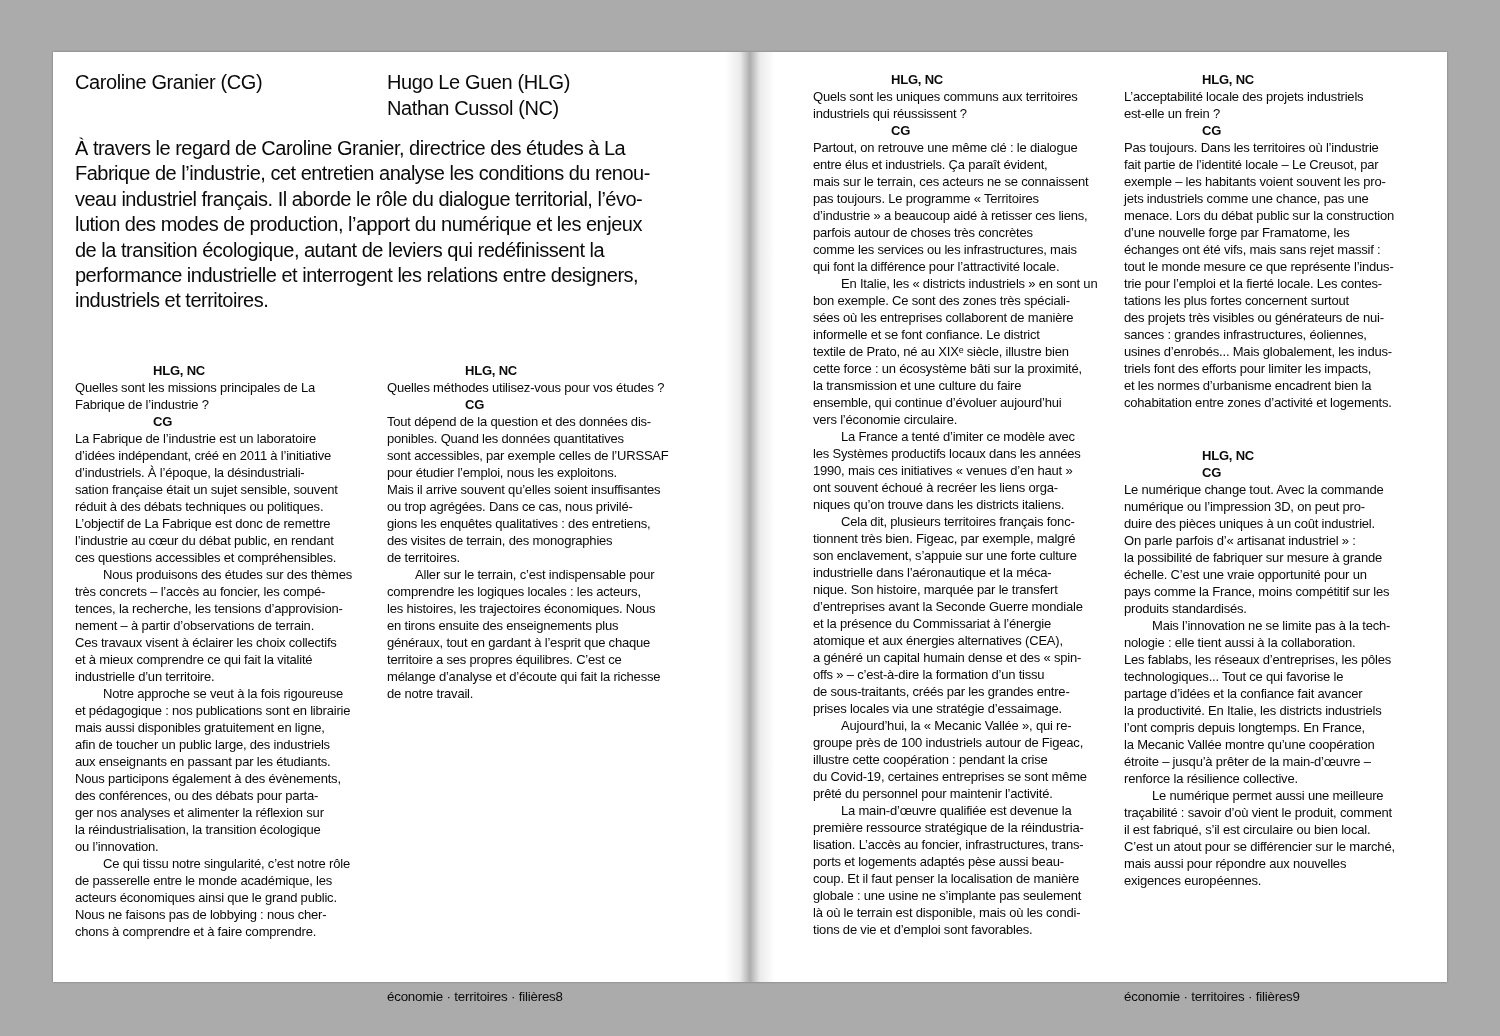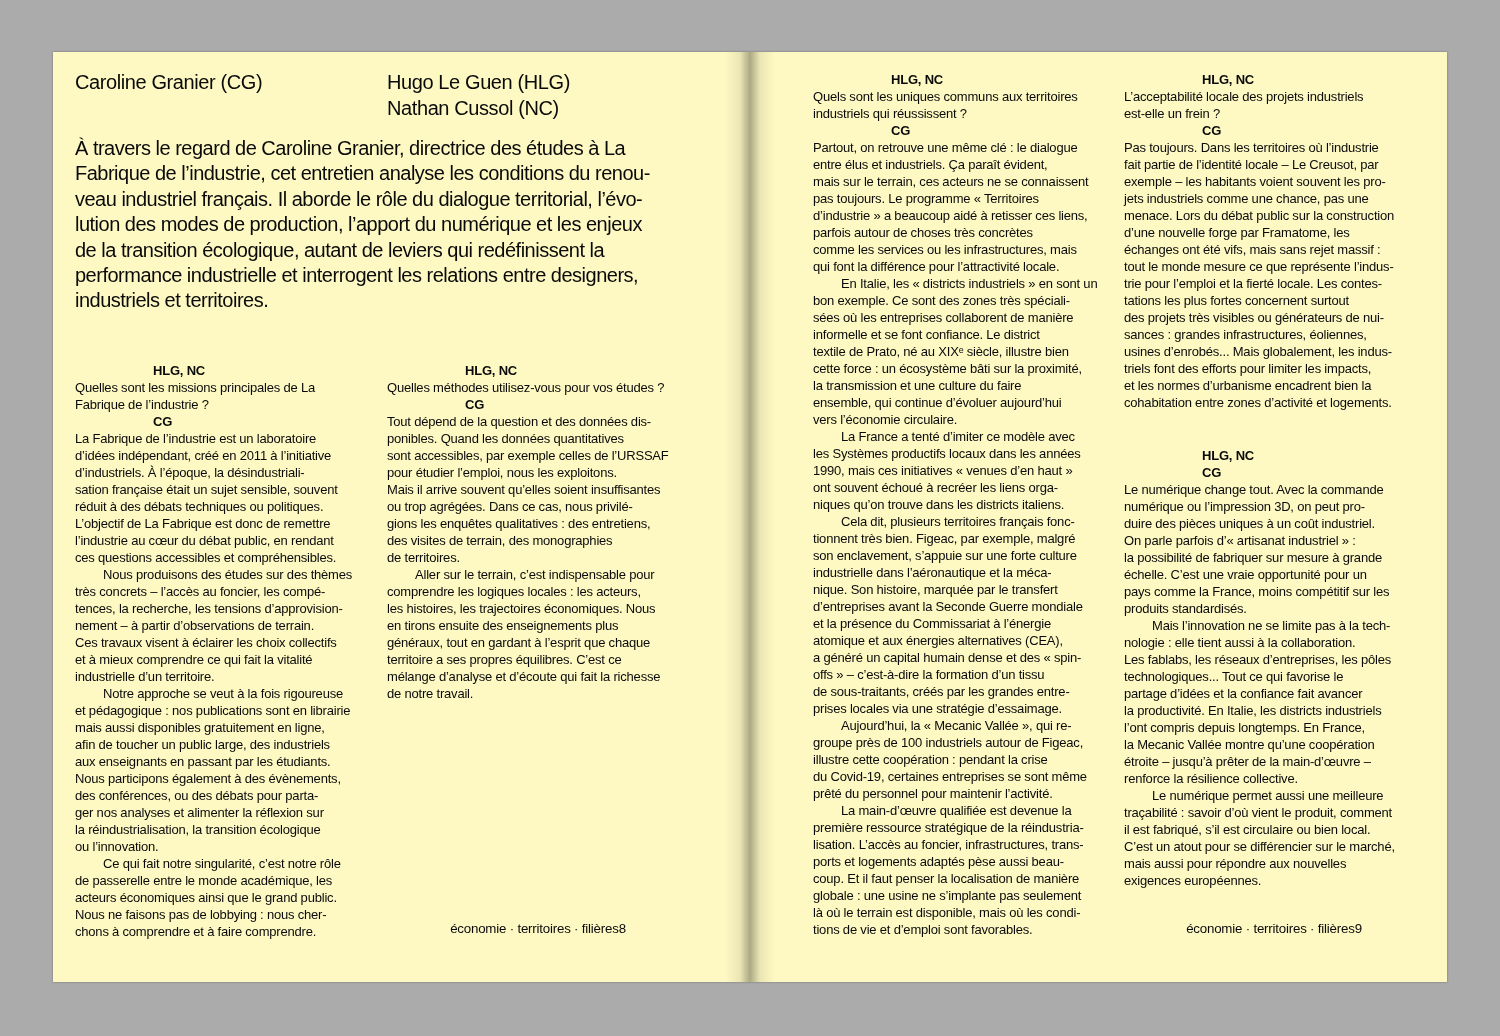--- a/index.html
+++ b/index.html
@@ -7,21 +7,21 @@
   body{
     width:1500px;height:1036px;
     background:#ababab;
     font-family:"Liberation Sans","DejaVu Sans",sans-serif;
     color:#0a0a0a;
     overflow:hidden;
     position:relative;
   }
   .spread{
     position:absolute;left:53px;top:52px;width:1394px;height:930px;
-    background:#fef9c3;
+    background:#ffffff;
     box-shadow:0 0 2px rgba(0,0,0,0.35);
   }
   .page{position:absolute;top:0;height:930px;width:697px;}
   .page.left{left:0;}
   .page.right{left:697px;}
   .gutter{
     position:absolute;top:0;left:672px;width:50px;height:930px;
     background:linear-gradient(90deg,
       rgba(0,0,0,0) 0%,
       rgba(0,0,0,0.08) 30%,
@@ -50,21 +50,21 @@
   .page.right .col{top:19px;}
   .c1-l{left:22px;}  .c2-l{left:334px;}
   .c1-r{left:63px;}  .c2-r{left:374px;}
   .blk{white-space:pre;}
   .blk.speaker{font-weight:700;padding-left:78px;}
   .blk.question{}
   .blk.para{}
   .blk.para-indent{text-indent:28px;}
   .blk.gap{height:36px;}
   .footer{
-    position:absolute;top:868px;display:flex;justify-content:center;
+    position:absolute;top:936px;display:flex;justify-content:flex-start;
     font-size:13.3px;line-height:17px;letter-spacing:-0.2px;
   }
   .footer-l{left:334px;width:302px;}
   .footer-r{left:374px;width:300px;}
 </style>
 </head>
 <body>
 
 <div class="spread">
 
@@ -102,21 +102,21 @@
         <div class="blk para-indent">Notre approche se veut à la fois rigoureuse
 et pédagogique : nos publications sont en librairie
 mais aussi disponibles gratuitement en ligne,
 afin de toucher un public large, des industriels
 aux enseignants en passant par les étudiants.
 Nous participons également à des évènements,
 des conférences, ou des débats pour parta-
 ger nos analyses et alimenter la réflexion sur
 la réindustrialisation, la transition écologique
 ou l’innovation.</div>
-        <div class="blk para-indent">Ce qui fait notre singularité, c’est notre rôle
+        <div class="blk para-indent">Ce qui tissu notre singularité, c’est notre rôle
 de passerelle entre le monde académique, les
 acteurs économiques ainsi que le grand public.
 Nous ne faisons pas de lobbying : nous cher-
 chons à comprendre et à faire comprendre.</div>
       </div>
     <div class="col c2-l">
         <div class="blk speaker">HLG, NC</div>
         <div class="blk question">Quelles méthodes utilisez-vous pour vos études ?</div>
         <div class="blk speaker">CG</div>
         <div class="blk para">Tout dépend de la question et des données dis-

